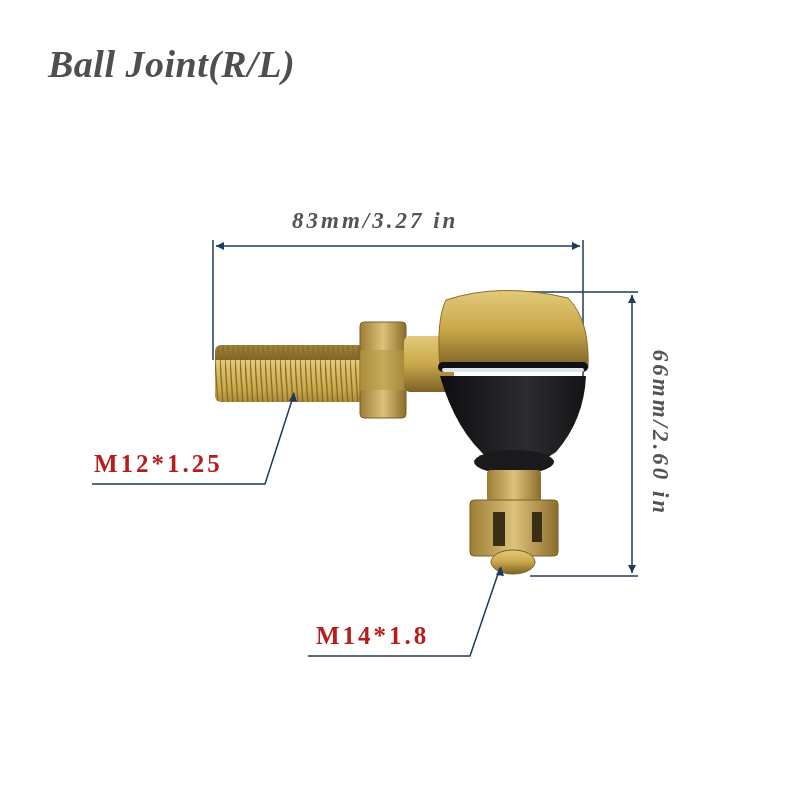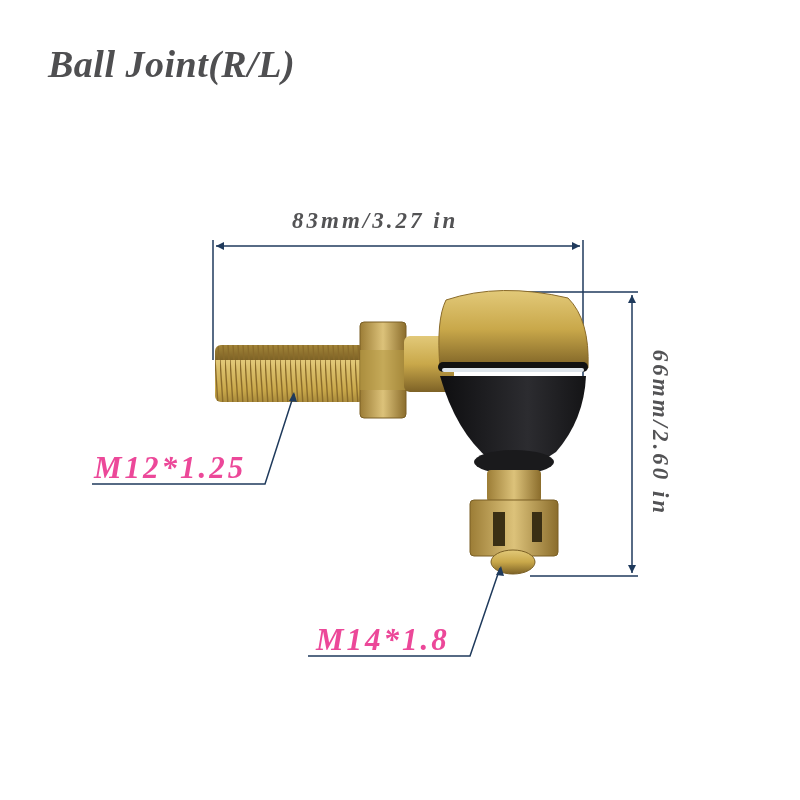--- a/index.html
+++ b/index.html
@@ -1,21 +1,21 @@
 <!DOCTYPE html>
 <html><head>
   <meta charset="utf-8">
   <style>
     html, body { margin: 0; padding: 0; }
     body { width: 800px; height: 800px; background: #ffffff; position: relative; overflow: hidden; font-family: "Liberation Serif", serif; }
     .title { position: absolute; left: 48px; top: 42px; font-size: 38px; font-weight: bold; font-style: italic; color: #4f4f51; letter-spacing: 0.5px; }
     .dim-label { position: absolute; font-size: 23px; font-weight: bold; font-style: italic; color: #535355; letter-spacing: 3px; text-align: center; }
     .w-label { left: 292px; top: 208px; }
     .h-label { left: 530px; top: 420px; transform: rotate(90deg); transform-origin: center; width: 260px; text-align: center; }
-    .call-label { position: absolute; font-size: 31px; font-weight: bold; font-style: italic; color: #ec4899; letter-spacing: 3px; }
+    .call-label { position: absolute; font-size: 25px; font-weight: bold; color: #b91c1c; letter-spacing: 3px; }
     .m12 { left: 94px; top: 450px; }
     .m14 { left: 316px; top: 622px; }
     svg.overlay { position: absolute; left: 0; top: 0; }
   </style>
 </head>
 <body>
 
 <div class="title">Ball Joint(R/L)</div>
 
 <svg class="overlay" width="800" height="800">

